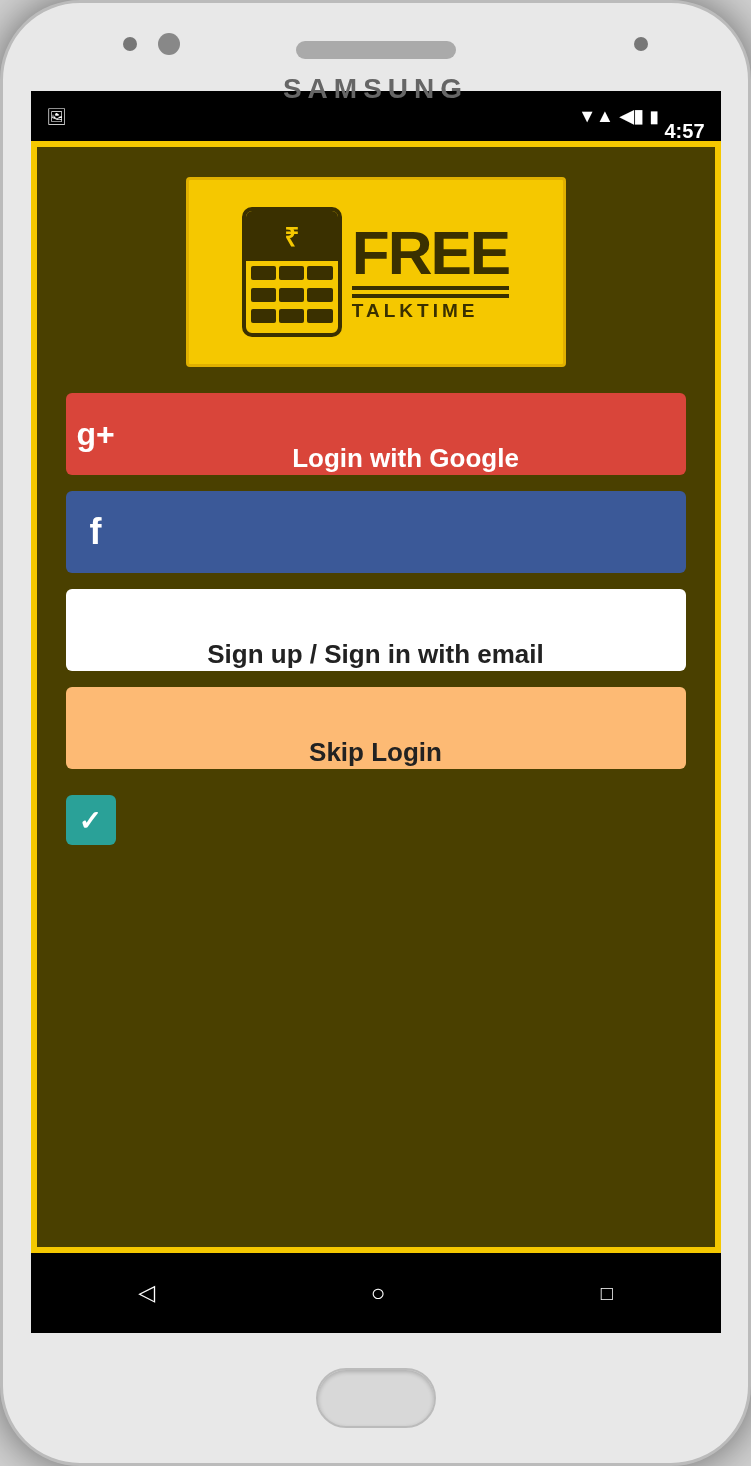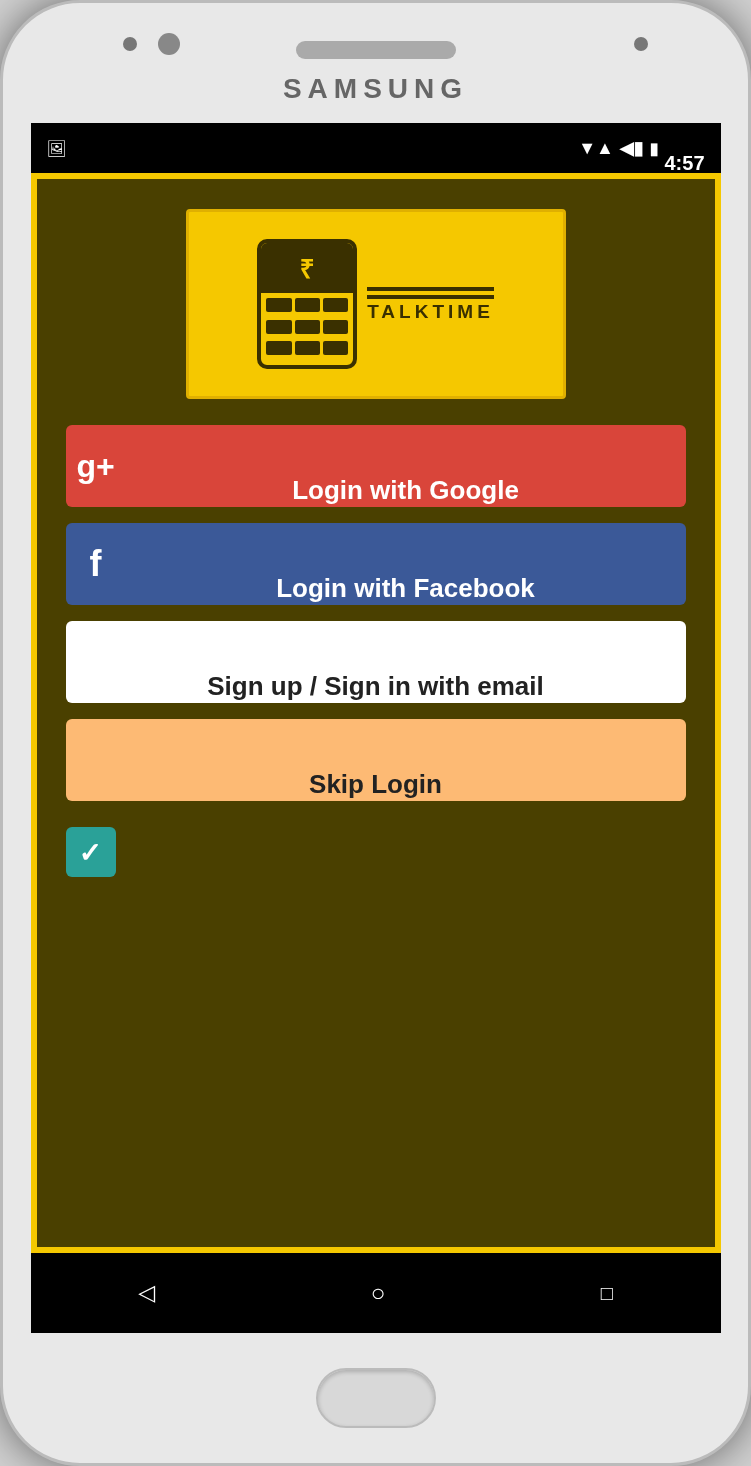--- a/index.html
+++ b/index.html
@@ -22,21 +22,21 @@
       display: flex;
       flex-direction: column;
       align-items: center;
       box-shadow: 0 0 40px rgba(0,0,0,0.5);
       border: 3px solid #bbb;
     }
 
     
     .phone-top {
       width: 100%;
-      height: 120px;
+      height: 88px;
       display: flex;
       align-items: center;
       justify-content: center;
       position: relative;
       flex-shrink: 0;
     }
 
     .phone-speaker {
       width: 160px;
       height: 18px;
@@ -423,35 +423,35 @@
               <div class="key"></div>
               <div class="key"></div>
               <div class="key"></div>
               <div class="key"></div>
               <div class="key"></div>
               <div class="key"></div>
             </div>
           </div>
 
           <div class="logo-text">
+            <div class="free-text">FREE</div>
             <div class="underline-1"></div>
             <div class="underline-2"></div>
             <div class="talktime-text">TALKTIME</div>
           </div>
         </div>
       </div>
 
       <button class="btn btn-google">
         <div class="btn-icon">g+</div>
         <span class="btn-label">Login with Google</span>
       </button>
 
       <button class="btn btn-facebook">
         <div class="btn-icon" style="font-size:36px; font-weight:bold;">f</div>
-        <span class="btn-label">Login with Facebook</span>
       </button>
 
       <button class="btn btn-email">
         <span class="btn-label">Sign up / Sign in with email</span>
       </button>
 
       <button class="btn btn-skip">
         <span class="btn-label">Skip Login</span>
       </button>
 

